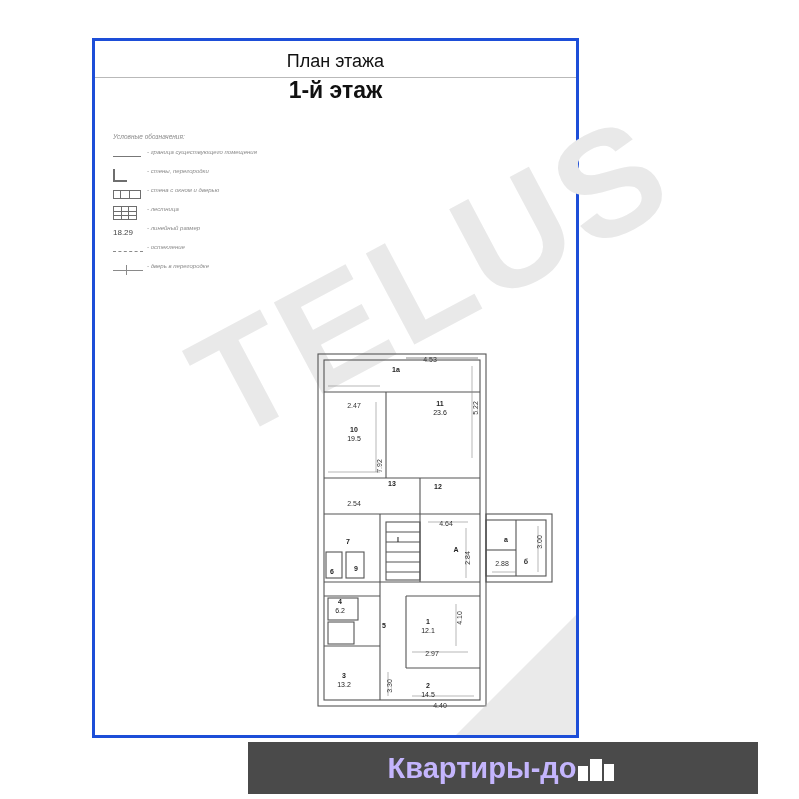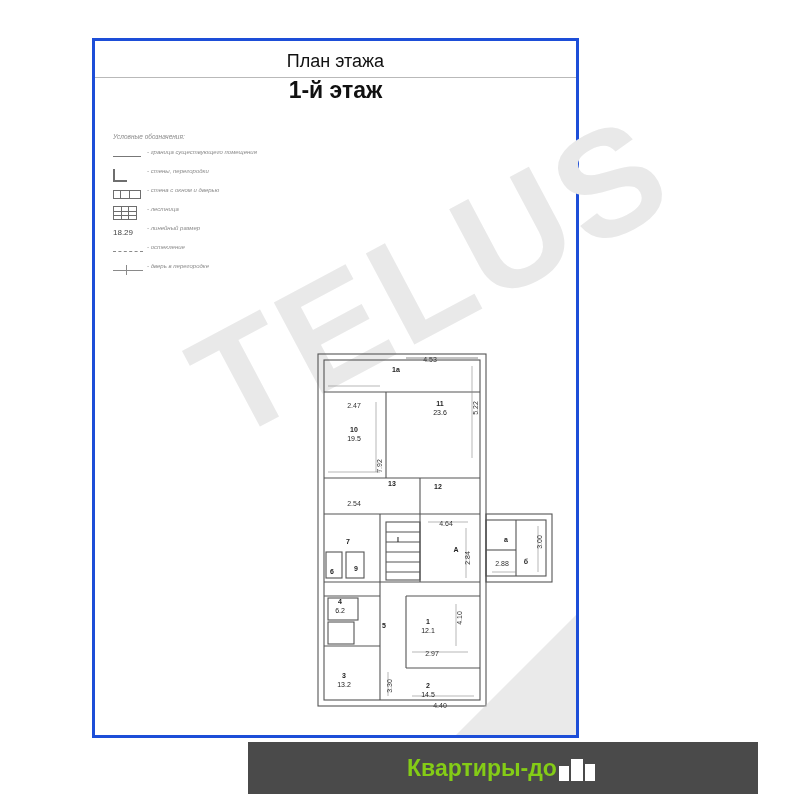--- a/index.html
+++ b/index.html
@@ -81,21 +81,21 @@
   #plan{position:absolute;left:215px;top:305px;width:270px;height:370px;}
   #plan svg{display:block;}
 
   
   #banner{
     position:absolute;left:248px;top:742px;width:510px;height:52px;
     background:#4a4a4a;
     display:flex;align-items:center;justify-content:center;
   }
   #banner .bn-text{
-    color:#84cc16;font-size:23px;font-weight:bold;letter-spacing:0px;
+    color:#c4b5fd;font-size:29px;font-weight:bold;letter-spacing:0px;
     white-space:nowrap;
   }
   #banner .bn-logo{
     display:inline-block;width:38px;height:26px;position:relative;margin:0 2px;
     vertical-align:middle;
   }
   .house{position:absolute;bottom:0;background:#ffffff;}
   .h1{left:0;width:10px;height:15px;}
   .h2{left:12px;width:12px;height:22px;}
   .h3{left:26px;width:10px;height:17px;}

